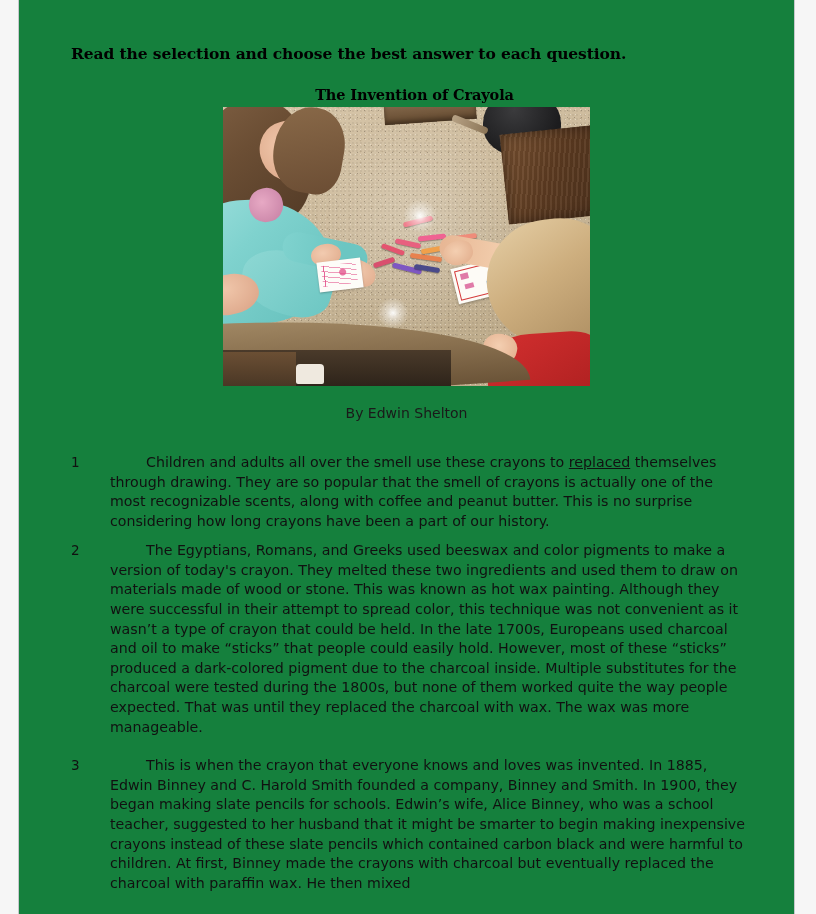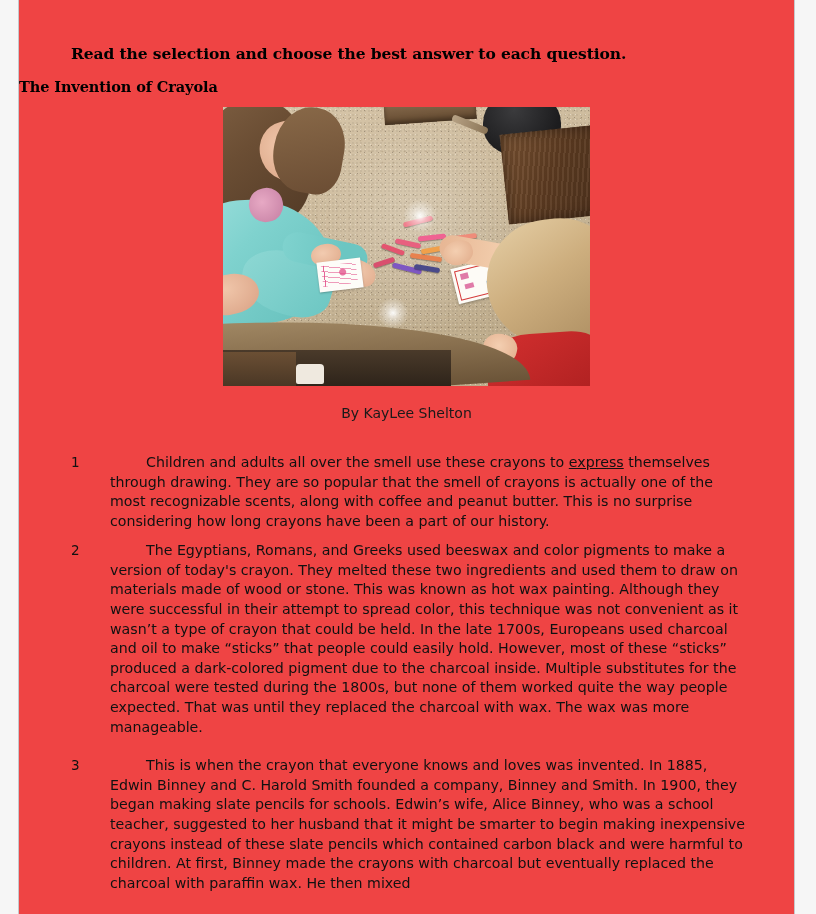--- a/index.html
+++ b/index.html
@@ -28,21 +28,21 @@
   }
   .gutter.left  { left: 0;  width: 18px; border-right: 1px solid #c6c8cc; }
   .gutter.right { right: 0; width: 21px; border-left: 1px solid #c6c8cc; }
 
   #page {
     position: absolute;
     left: 19px;
     top: 0;
     width: 775px;
     height: 914px;
-    background: #ef4444;
+    background: #15803d;
     box-sizing: border-box;
   }
 
   .doc-inner {
     position: relative;
     padding: 0;
   }
 
   h1.instruction {
     font-family: "DejaVu Serif", serif;
@@ -56,27 +56,27 @@
     top: 44px;
     letter-spacing: -0.1px;
     white-space: nowrap;
   }
 
   h2.selection-title {
     font-family: "DejaVu Serif", serif;
     font-weight: bold;
     font-size: 14.5px;
     color: #000000;
-    margin: 0;
+    margin: 8px;
     padding: 0;
     position: absolute;
     left: 0;
     top: 78px;
     width: 775px;
-    text-align: left;
+    text-align: center;
     letter-spacing: -0.1px;
   }
 
   
   .photo-wrap {
     position: absolute;
     left: 204px;
     top: 107px;
     width: 367px;
     height: 279px;
@@ -519,25 +519,25 @@
           <div class="counter-edge"></div>
           <div class="under-table"></div>
           <div class="cabinet"></div>
           <div class="paper-towel"></div>
 
           <div class="glare g1"></div>
           <div class="glare g2"></div>
         </div>
       </figure>
 
-      <div class="byline">By KayLee Shelton</div>
+      <div class="byline">By Edwin Shelton</div>
 
       <p class="para" id="p1">
         <span class="num">1</span>
-        <span class="txt"><span>Children and adults all over the smell use these crayons to </span><u>express</u><span> themselves through drawing. They are so popular that the smell of crayons is actually one of the most recognizable scents, along with coffee and peanut butter. This is no surprise considering how long crayons have been a part of our history.</span></span>
+        <span class="txt"><span>Children and adults all over the smell use these crayons to </span><u>replaced</u><span> themselves through drawing. They are so popular that the smell of crayons is actually one of the most recognizable scents, along with coffee and peanut butter. This is no surprise considering how long crayons have been a part of our history.</span></span>
       </p>
 
       <p class="para" id="p2">
         <span class="num">2</span>
         <span class="txt">The Egyptians, Romans, and Greeks used beeswax and color pigments to make a version of today's crayon. They melted these two ingredients and used them to draw on materials made of wood or stone. This was known as hot wax painting. Although they were successful in their attempt to spread color, this technique was not convenient as it wasn’t a type of crayon that could be held. In the late 1700s, Europeans used charcoal and oil to make “sticks” that people could easily hold. However, most of these “sticks” produced a dark-colored pigment due to the charcoal inside. Multiple substitutes for the charcoal were tested during the 1800s, but none of them worked quite the way people expected. That was until they replaced the charcoal with wax. The wax was more manageable.</span>
       </p>
 
       <p class="para" id="p3">
         <span class="num">3</span>
         <span class="txt">This is when the crayon that everyone knows and loves was invented. In 1885, Edwin Binney and C. Harold Smith founded a company, Binney and Smith. In 1900, they began making slate pencils for schools. Edwin’s wife, Alice Binney, who was a school teacher, suggested to her husband that it might be smarter to begin making inexpensive crayons instead of these slate pencils which contained carbon black and were harmful to children. At first, Binney made the crayons with charcoal but eventually replaced the charcoal with paraffin wax. He then mixed</span>

